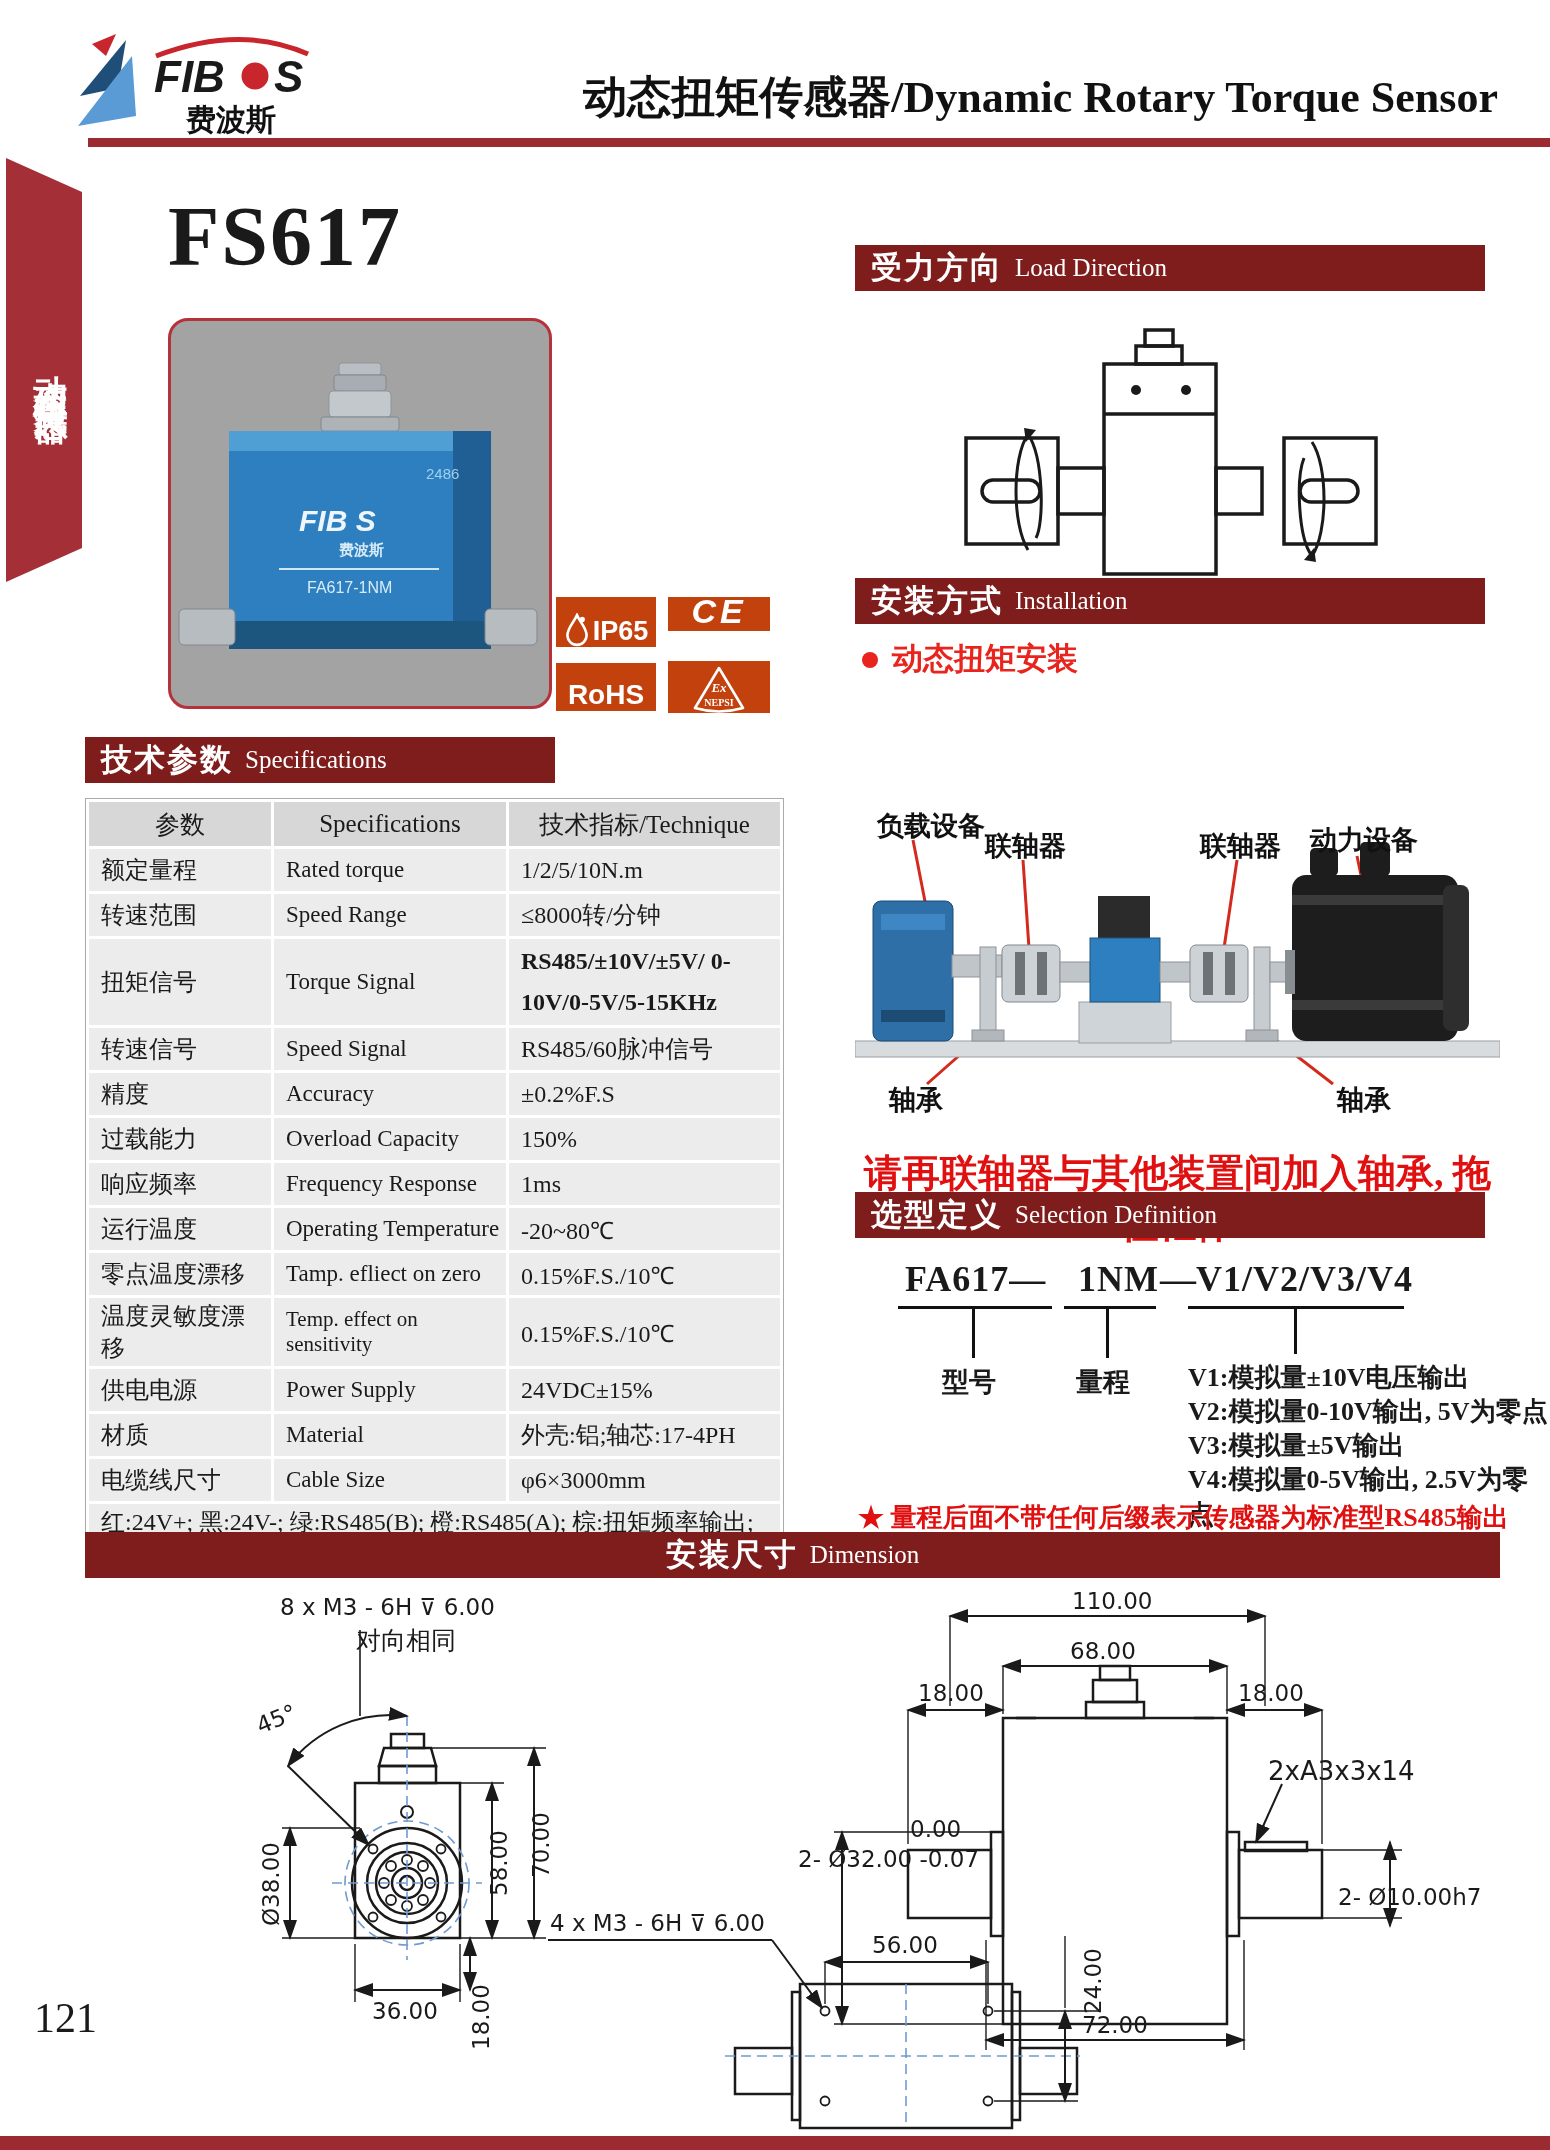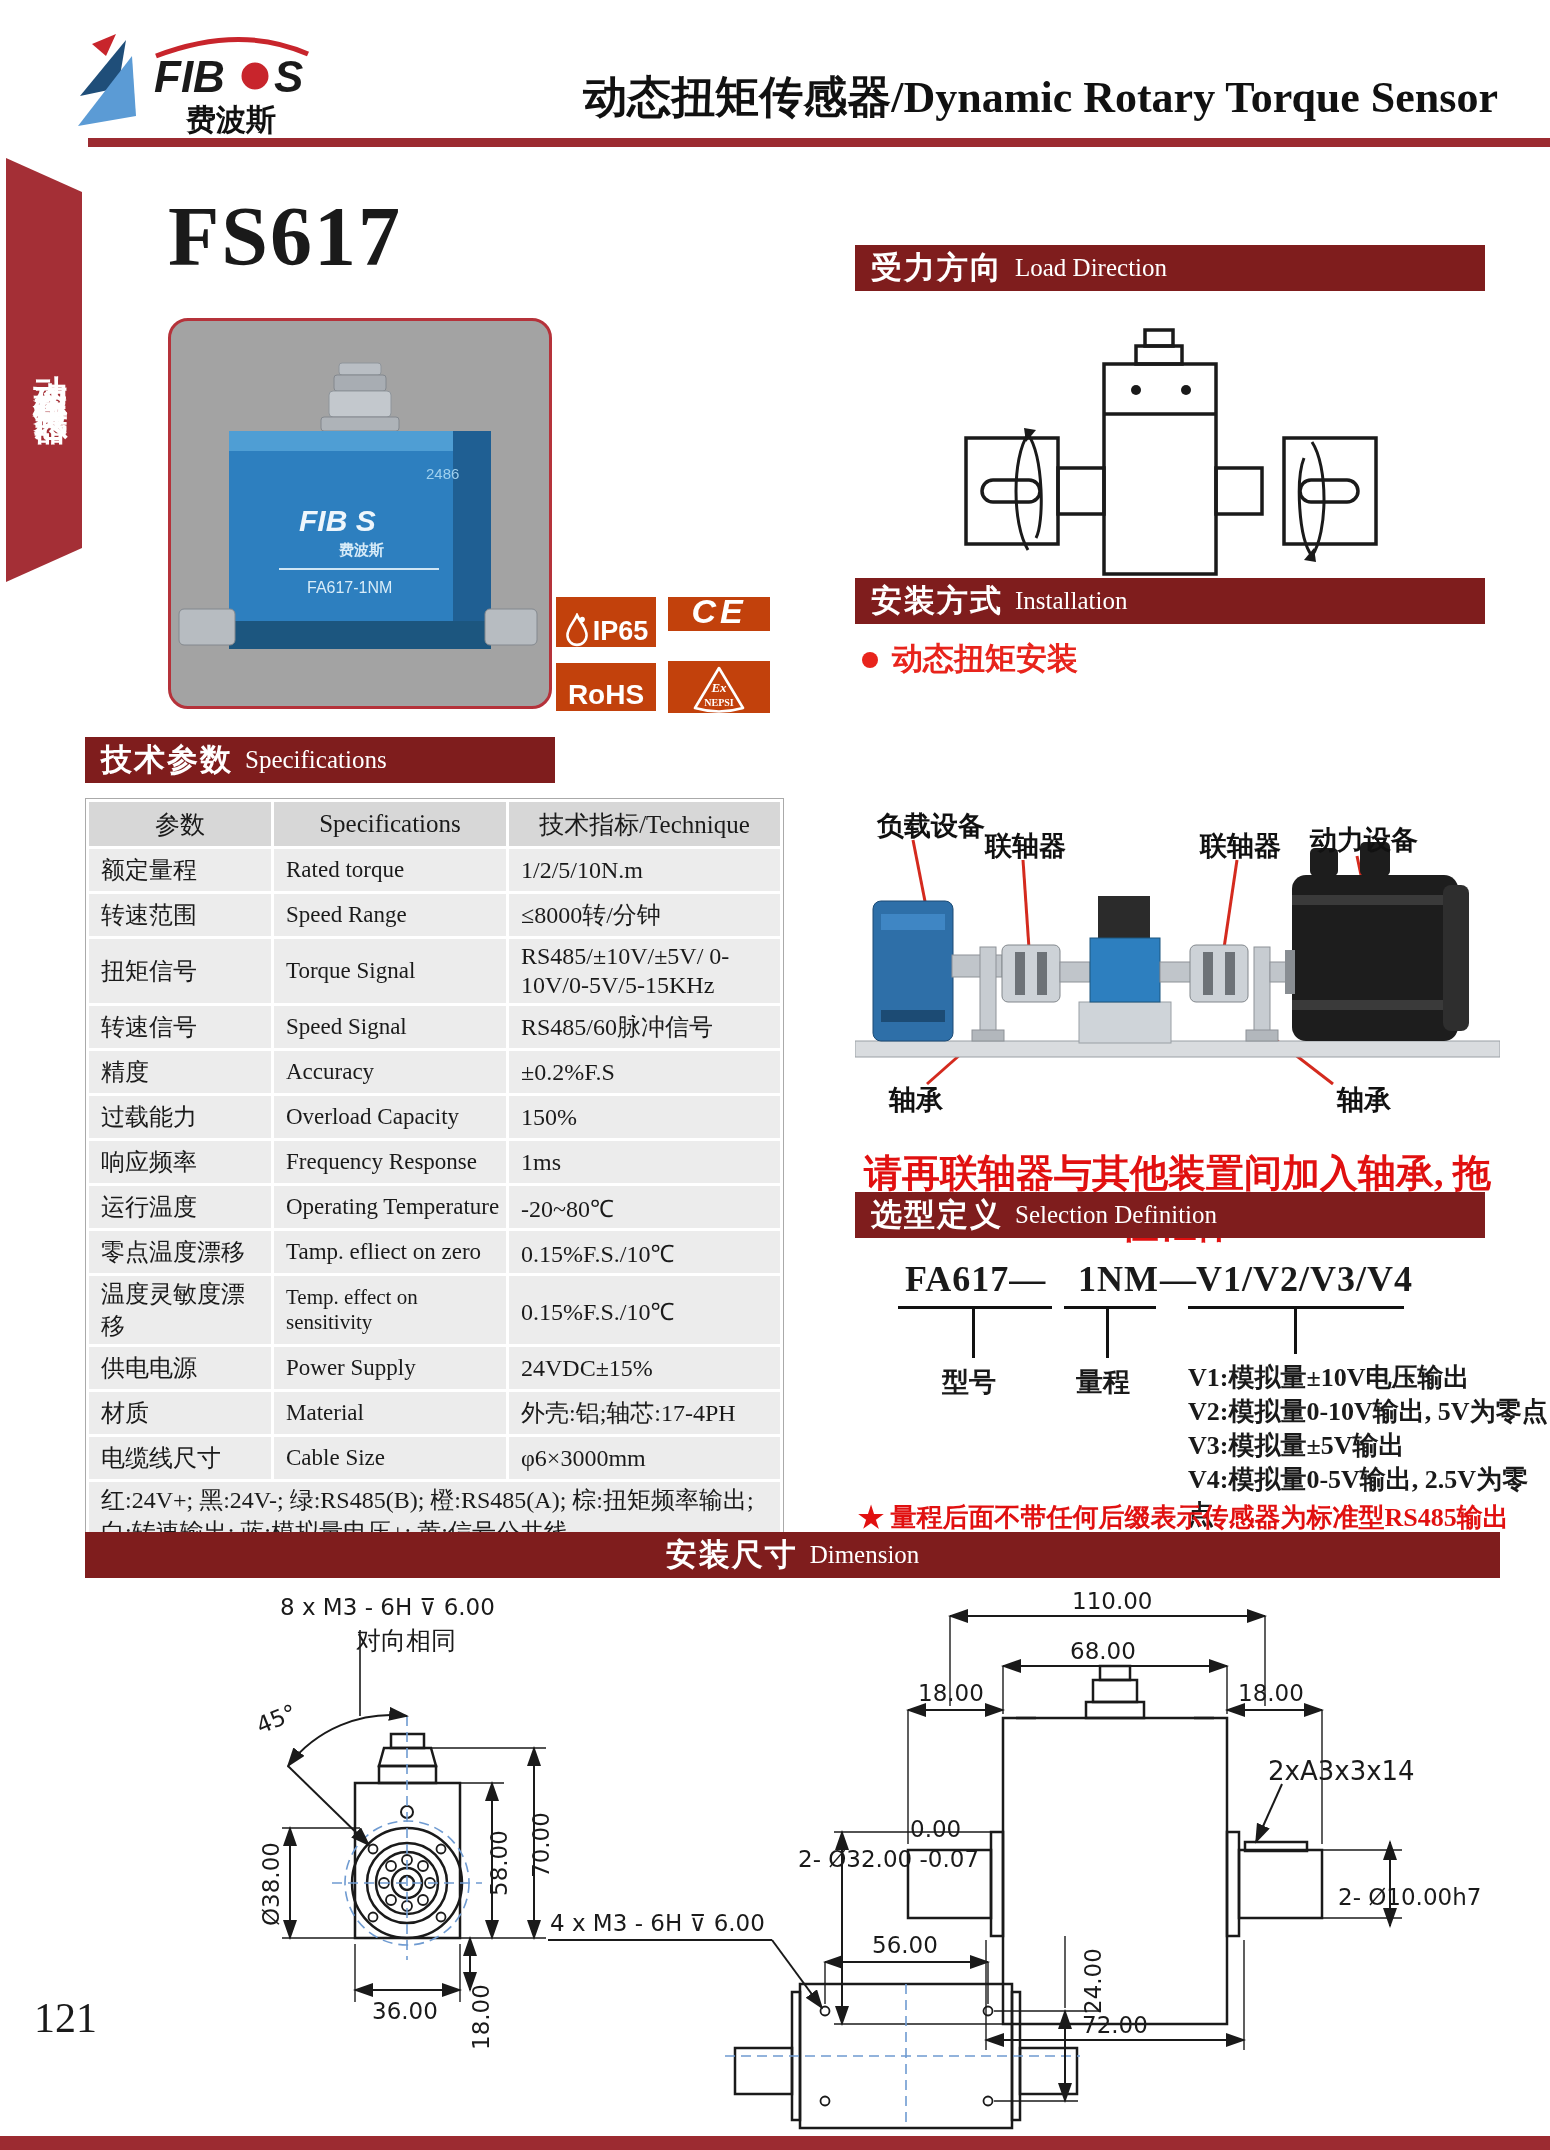--- a/index.html
+++ b/index.html
@@ -144,21 +144,21 @@
             <td>1/2/5/10N.m</td>
           </tr>
       <tr style="height:42px;">
             <td>转速范围</td>
             <td class="c2">Speed Range</td>
             <td>≤8000转/分钟</td>
           </tr>
       <tr style="height:64px;">
             <td>扭矩信号</td>
             <td class="c2">Torque Signal</td>
-            <td style="line-height:29px;">RS485/±10V/±5V/ 0-10V/0-5V/5-15KHz</td>
+            <td style="line-height:41px;font-weight:bold;">RS485/±10V/±5V/ 0-10V/0-5V/5-15KHz</td>
           </tr>
       <tr style="height:42px;">
             <td>转速信号</td>
             <td class="c2">Speed Signal</td>
             <td>RS485/60脉冲信号</td>
           </tr>
       <tr style="height:42px;">
             <td>精度</td>
             <td class="c2">Accuracy</td>
             <td>±0.2%F.S</td>

